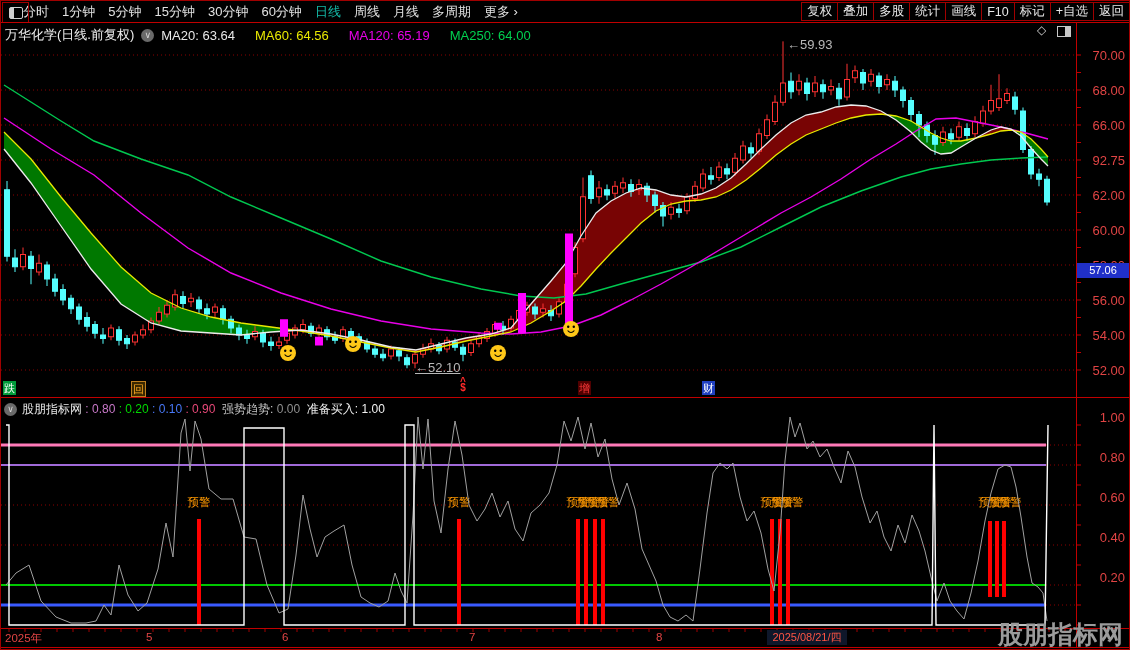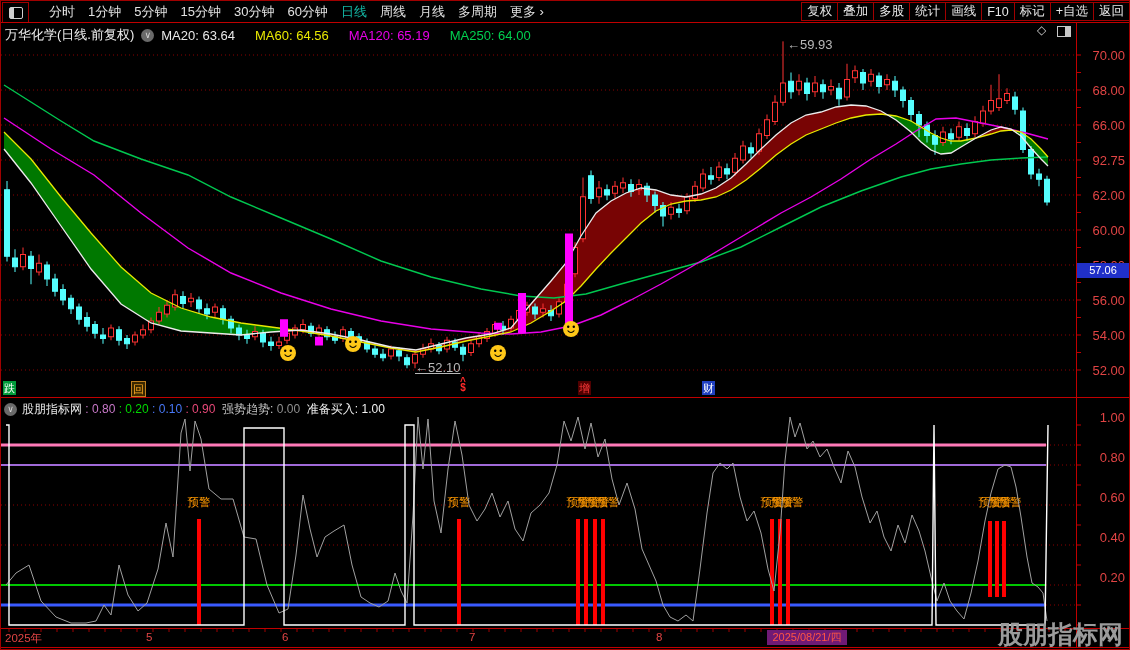--- a/index.html
+++ b/index.html
@@ -3,21 +3,21 @@
 <meta charset="utf-8">
 <style>
   html,body{margin:0;padding:0;background:#000;}
   #root{position:relative;width:1130px;height:650px;background:#000;overflow:hidden;
         font-family:"Liberation Sans",sans-serif;border:1px solid #a00000;box-sizing:border-box;}
   .abs{position:absolute;}
   .hline{position:absolute;height:1px;background:#c00000;}
   .vline{position:absolute;width:1px;background:#c00000;}
   
   #menubar{position:absolute;left:0;top:0;width:1130px;height:21px;display:flex;align-items:center;}
-  #menu-left{display:flex;align-items:center;gap:13px;margin-left:48px;font-size:13px;color:#e2e2e2;}
+  #menu-left{display:flex;align-items:center;gap:13px;margin-left:22px;font-size:13px;color:#e2e2e2;}
   .menu-item{cursor:default;white-space:nowrap;}
   .menu-item.active{color:#14b8a6;text-align:center;}
   #menu-right{position:absolute;right:1px;top:1px;display:flex;height:19px;}
   .menu-box{border:1px solid #a00000;margin-left:-1px;padding:0 5px;font-size:12.5px;color:#e8e8e8;
             display:flex;align-items:center;white-space:nowrap;}
   #win-icon-box{position:absolute;left:1px;top:1px;width:25px;height:19px;border:1px solid #a00000;
             display:flex;align-items:center;justify-content:center;}
   #win-icon{width:12px;height:10px;border:1px solid #cfcfcf;border-radius:2px;position:relative;}
   #win-icon::after{content:"";position:absolute;left:0;top:0;width:4px;height:100%;background:#cfcfcf;}
   
@@ -37,21 +37,21 @@
   
   .marker{position:absolute;top:380px;height:14px;font-size:11px;line-height:14px;padding:0 1px;z-index:5;}
   .dollar-hat{display:flex;flex-direction:column;align-items:center;line-height:6px;font-weight:bold;font-size:10px;}
   
   #ind-header{position:absolute;left:3px;top:400px;display:flex;align-items:center;gap:5px;font-size:12px;z-index:5;}
   
   .annot{position:absolute;color:#b8b8b8;font-size:13px;z-index:4;}
   
   #xaxis{position:absolute;left:0;top:628px;width:1075px;height:18px;font-size:11.5px;color:#e04444;}
   .month-label{position:absolute;top:2px;}
-  #date-box{position:absolute;top:1px;height:15px;background:#701a75;color:#ff5544;text-align:center;
+  #date-box{position:absolute;top:1px;height:15px;background:#0f172a;color:#ff5544;text-align:center;
             line-height:15px;font-size:11px;z-index:6;}
   
   #watermark{position:absolute;right:6px;bottom:2px;text-align:right;color:#9b9b9b;z-index:7;line-height:1.02;}
   #wm1{font-size:25px;font-weight:bold;}
   #wm2{font-size:23px;font-weight:bold;}
   svg{position:absolute;left:0;top:0;}
 </style>
 </head>
 <body>
 

